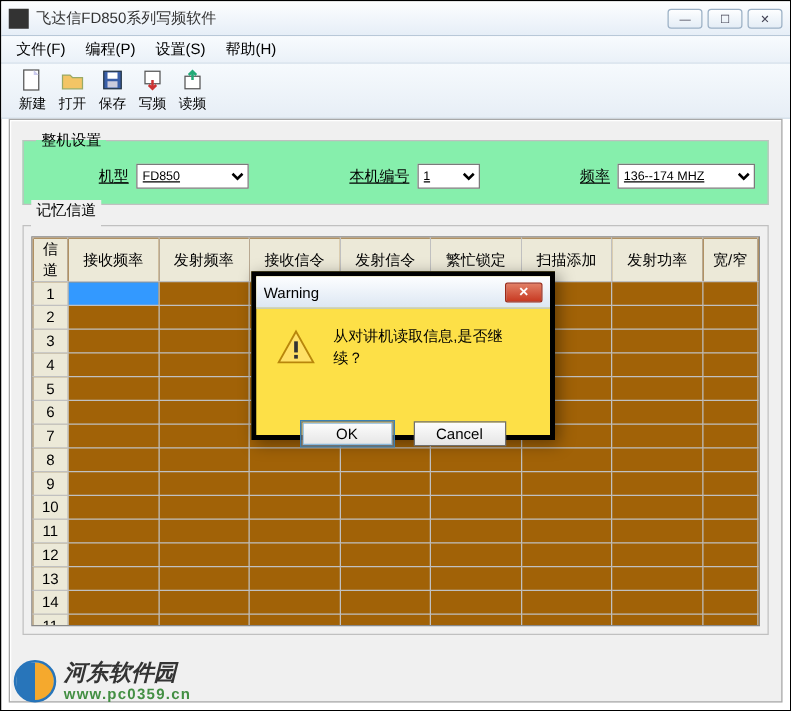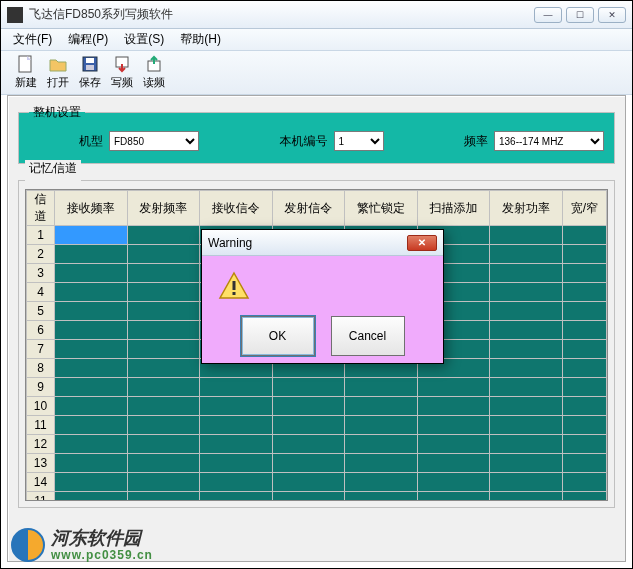--- a/index.html
+++ b/index.html
@@ -19,50 +19,50 @@
 
 .toolbar { height: 44px; background: linear-gradient(#f6fafd,#e7eef6); border-bottom: 1px solid #c9d7e5; display: flex; align-items: flex-end; padding: 2px 12px; gap: 6px; }
 .toolbtn { display: flex; flex-direction: column; align-items: center; gap: 1px; padding: 2px 2px; cursor: pointer; }
 .toolbtn .ico { width: 20px; height: 20px; display:flex; align-items:center; justify-content:center; }
 .toolbtn .lbl { font-size: 11px; }
 
 
 .client { position: absolute; top: 94px; left: 6px; right: 6px; bottom: 6px; background: #f0f0f0; border: 1px solid #a8a8a8; box-shadow: inset 1px 1px 0 #fff; }
 
 
-fieldset { border: 1px solid #c0c0c0; margin: 8px 10px; padding: 10px 10px 12px; background: #14b8a6; }
+fieldset { border: 1px solid #c0c0c0; margin: 8px 10px; padding: 10px 10px 12px; background: #86efac; }
 legend { padding: 0 4px; font-size: 12px; }
-.settings-row { display: flex; align-items: center; gap: 8px; }
+.settings-row { display: flex; align-items: center; gap: 8px; text-decoration: underline; }
 .settings-row .grp { display:flex; align-items:center; gap:6px; }
 .settings-row .spacer { flex:1; }
 select { font-size: 10px; height: 20px; border: 1px solid #7a7a7a; background: #fff; }
 .sel-model { width: 90px; }
 .sel-num { width: 50px; }
 .sel-freq { width: 110px; }
 
 
 .table-wrap { margin: 0 10px 10px; border: 1px solid #c0c0c0; background: #f0f0f0; padding-top:4px; }
 .table-wrap legend { margin-left:6px; position:relative; top:-12px; background:#f0f0f0; padding:0 4px;}
-.tablebox { height: 312px; overflow: auto; background:#0f766e; border:1px solid #888; margin:0 6px 6px; position:relative; }
+.tablebox { height: 312px; overflow: auto; background:#a16207; border:1px solid #888; margin:0 6px 6px; position:relative; }
 table { border-collapse: collapse; width: 100%; font-size: 12px; }
 th, td { border: 1px solid #c0c0c0; height: 19px; padding: 0 2px; text-align: left; }
 th { background: #ece9d8; position: sticky; top: 0; font-weight: normal; text-align:center; }
 th:first-child, td:first-child { width: 28px; background: #ece9d8; text-align: center; }
 td.sel { background: #3399ff; }
 
 
-.dialog { position: absolute; left: 200px; top: 228px; width: 243px; height: 135px; border: 1px solid #000000; background: #f0abfc; box-shadow: 3px 3px 12px rgba(0,0,0,.4); }
+.dialog { position: absolute; left: 200px; top: 216px; width: 243px; height: 135px; border: 4px solid #000000; background: #fde047; box-shadow: 3px 3px 12px rgba(0,0,0,.4); }
 .dialog .dtitle { height: 26px; background: linear-gradient(#fdfeff, #dde7f3); display:flex; align-items:center; padding:0 6px; border-bottom:1px solid #b8c8d8; }
 .dialog .dtitle .t { flex:1; font-size: 12px; }
 .dialog .dclose { width: 30px; height: 16px; background: linear-gradient(#e17f66,#c83a22); border:1px solid #9c2a18; border-radius:2px; color:#fff; display:flex; align-items:center; justify-content:center; font-size:10px; font-weight:bold; }
 .dialog .dbody { display:flex; align-items:center; gap:14px; padding: 14px 16px 6px; }
 .warnico { width:32px; height:32px; }
 .dialog .dmsg { font-size: 12px; }
 .dialog .dbtns { display:flex; justify-content:center; gap:16px; padding: 8px 0 12px; }
-.dialog button { width: 74px; height: 40px; font-size: 12px; background: linear-gradient(#fdfdfd,#e5e5e5); border:1px solid #707070; }
+.dialog button { width: 74px; height: 20px; font-size: 12px; background: linear-gradient(#fdfdfd,#e5e5e5); border:1px solid #707070;margin-top:28px; }
 .dialog button.primary { outline: 1px solid #3c7fb1; box-shadow: 0 0 0 1px #8ab9db inset; }
 
 
 .watermark { position:absolute; left:10px; bottom:6px; display:flex; align-items:flex-end; gap:6px; opacity:.95; pointer-events:none; }
 .wmlogo { width:34px; height:34px; border-radius:50%; background: conic-gradient(#f6a623 0 50%, #1e6fb8 0); border:2px solid #1e6fb8; }
 .wmtxt { display:flex; flex-direction:column; line-height:1.1; }
 .wmtxt .a { font-size:18px; font-weight:bold; color:#2a2a2a; font-style:italic; }
 .wmtxt .b { font-size:12px; color:#3a8a3a; font-weight:bold; letter-spacing:1px; }
 </style>
 </head>
@@ -349,20 +349,21 @@
   <div class="dtitle">
     <span class="t">Warning</span>
     <div class="dclose">✕</div>
   </div>
   <div class="dbody">
     <svg class="warnico" viewBox="0 0 32 32">
         <path d="M16 3 L30 28 L2 28 Z" fill="#ffe066" stroke="#b8860b" stroke-width="1.5"></path>
         <rect x="14.5" y="11" width="3" height="9" fill="#333"></rect>
         <rect x="14.5" y="22" width="3" height="3" fill="#333"></rect>
       </svg>
+    <div class="dmsg">从对讲机读取信息,是否继续？</div>
   </div>
   <div class="dbtns">
     <button class="primary">OK</button>
     <button>Cancel</button>
   </div>
 </div>
 
 <div class="watermark">
   <div class="wmlogo"></div>
   <div class="wmtxt">

